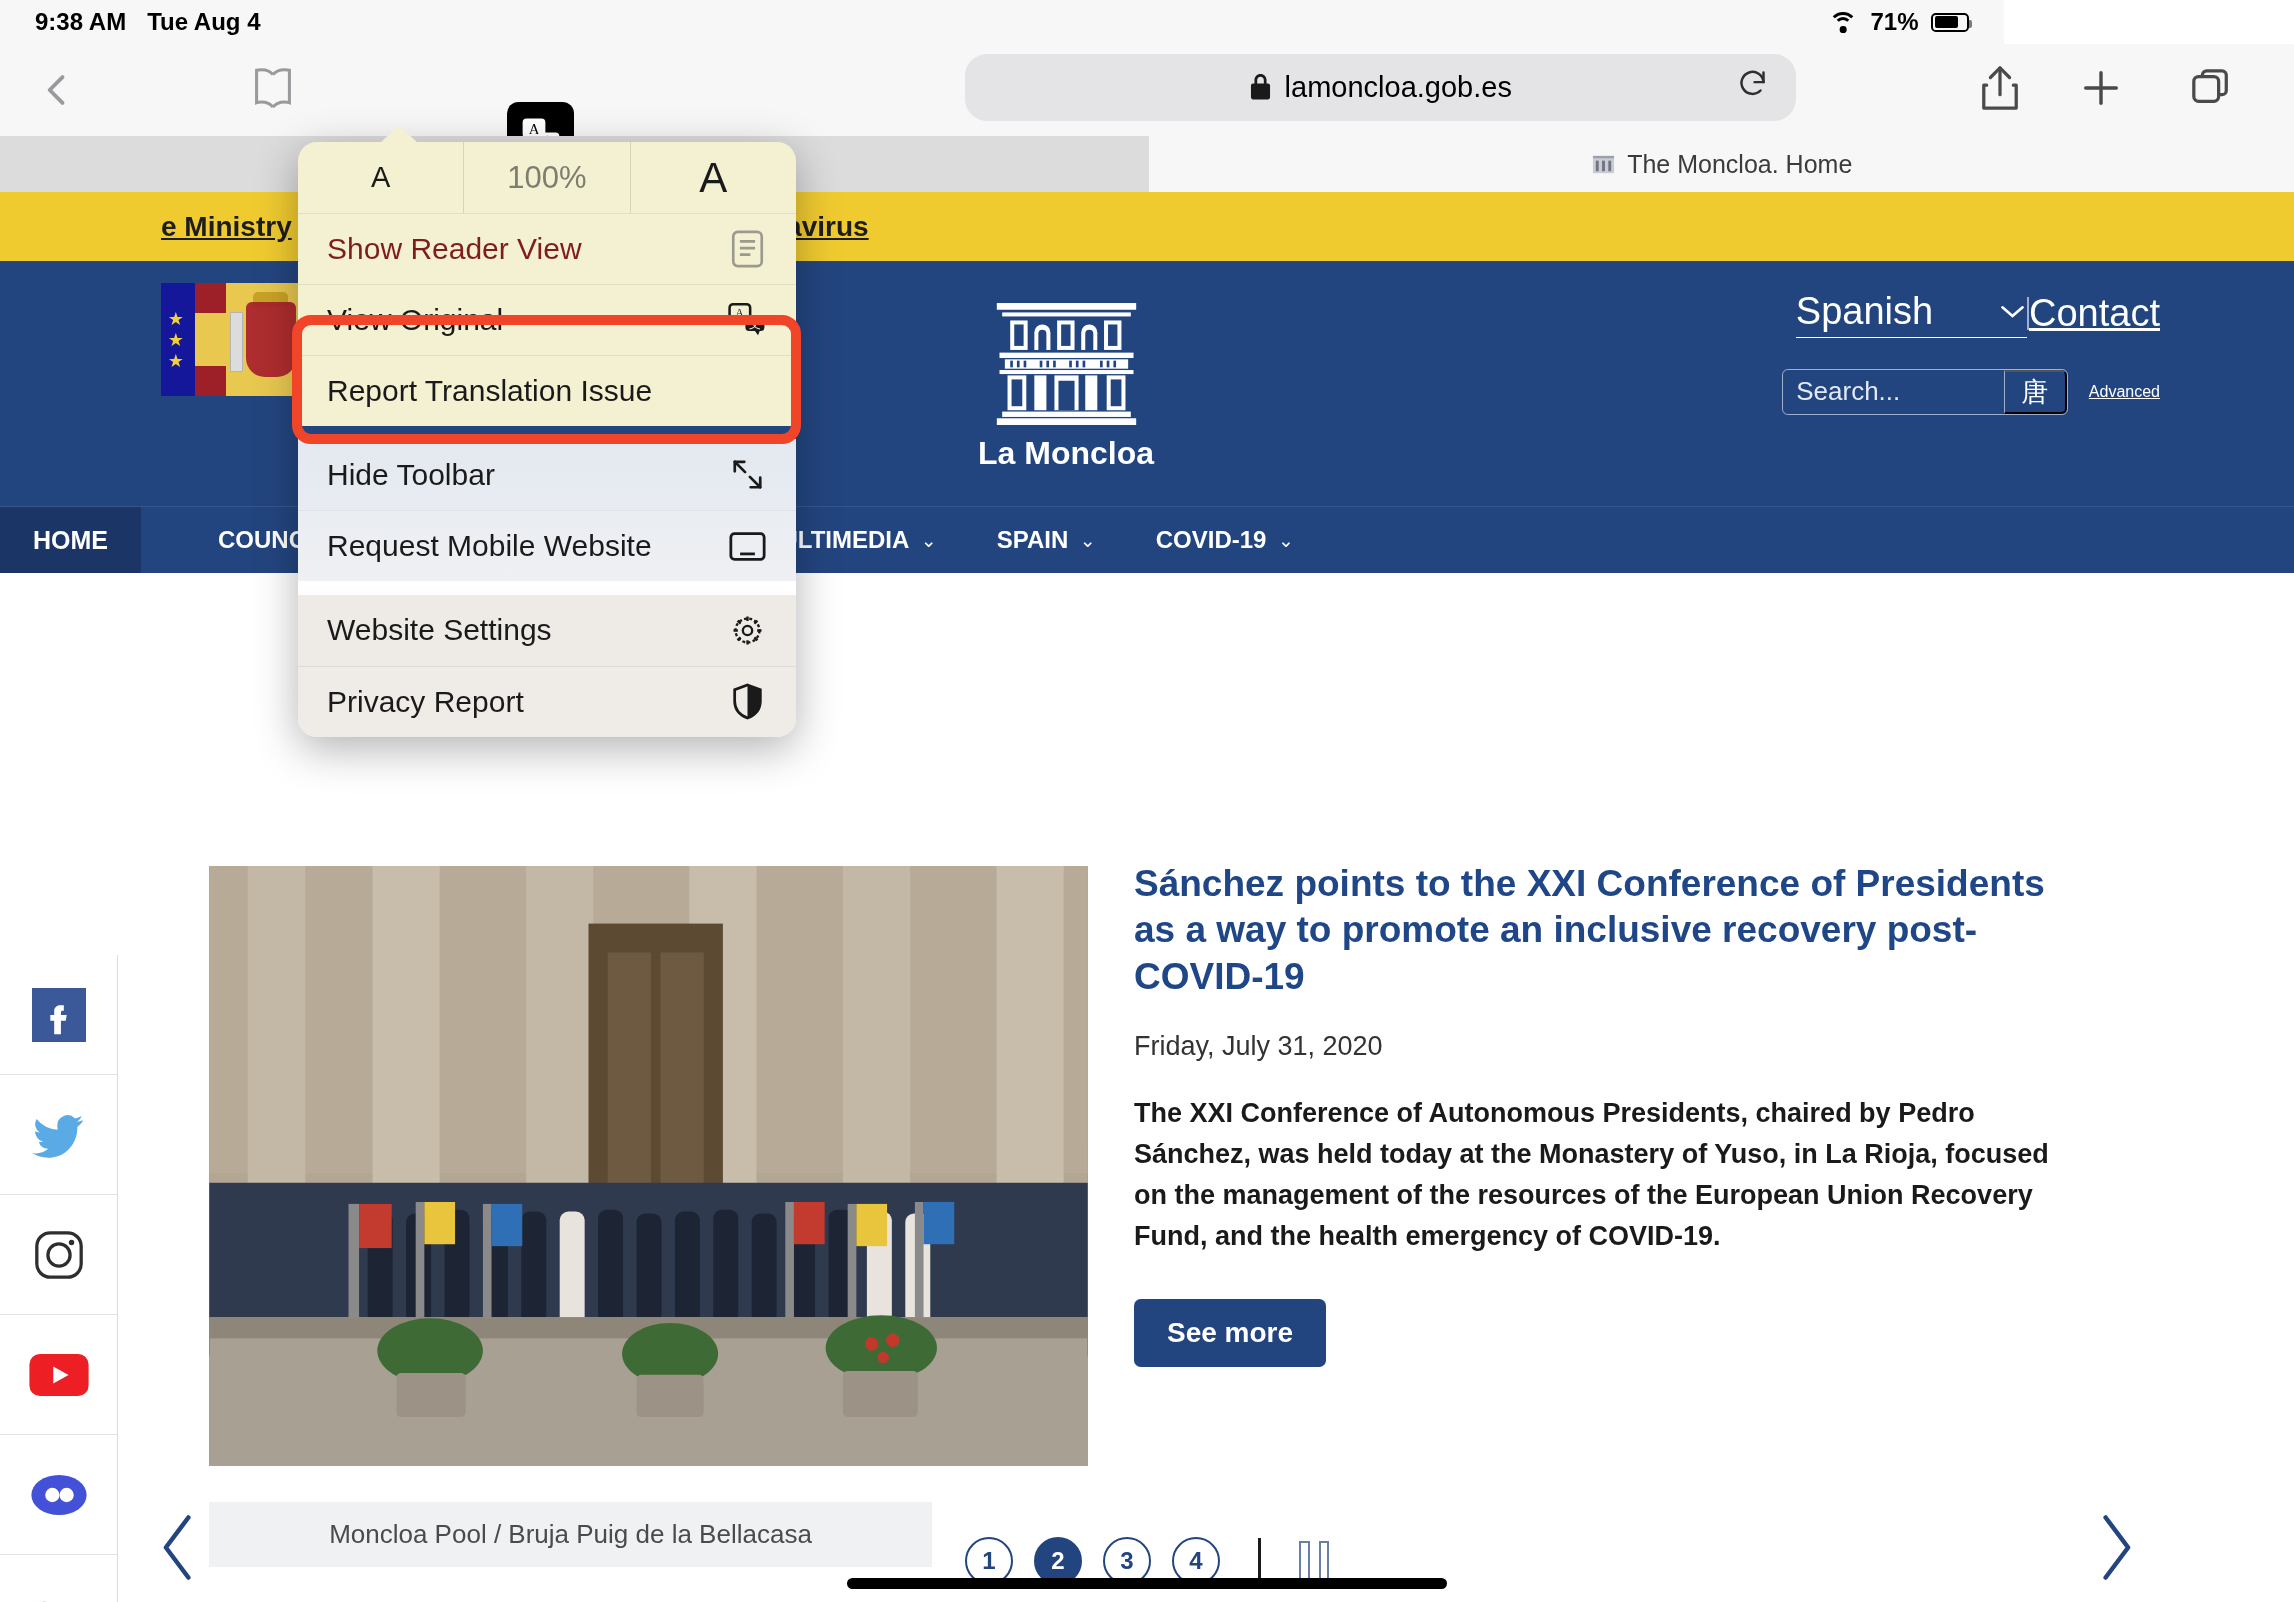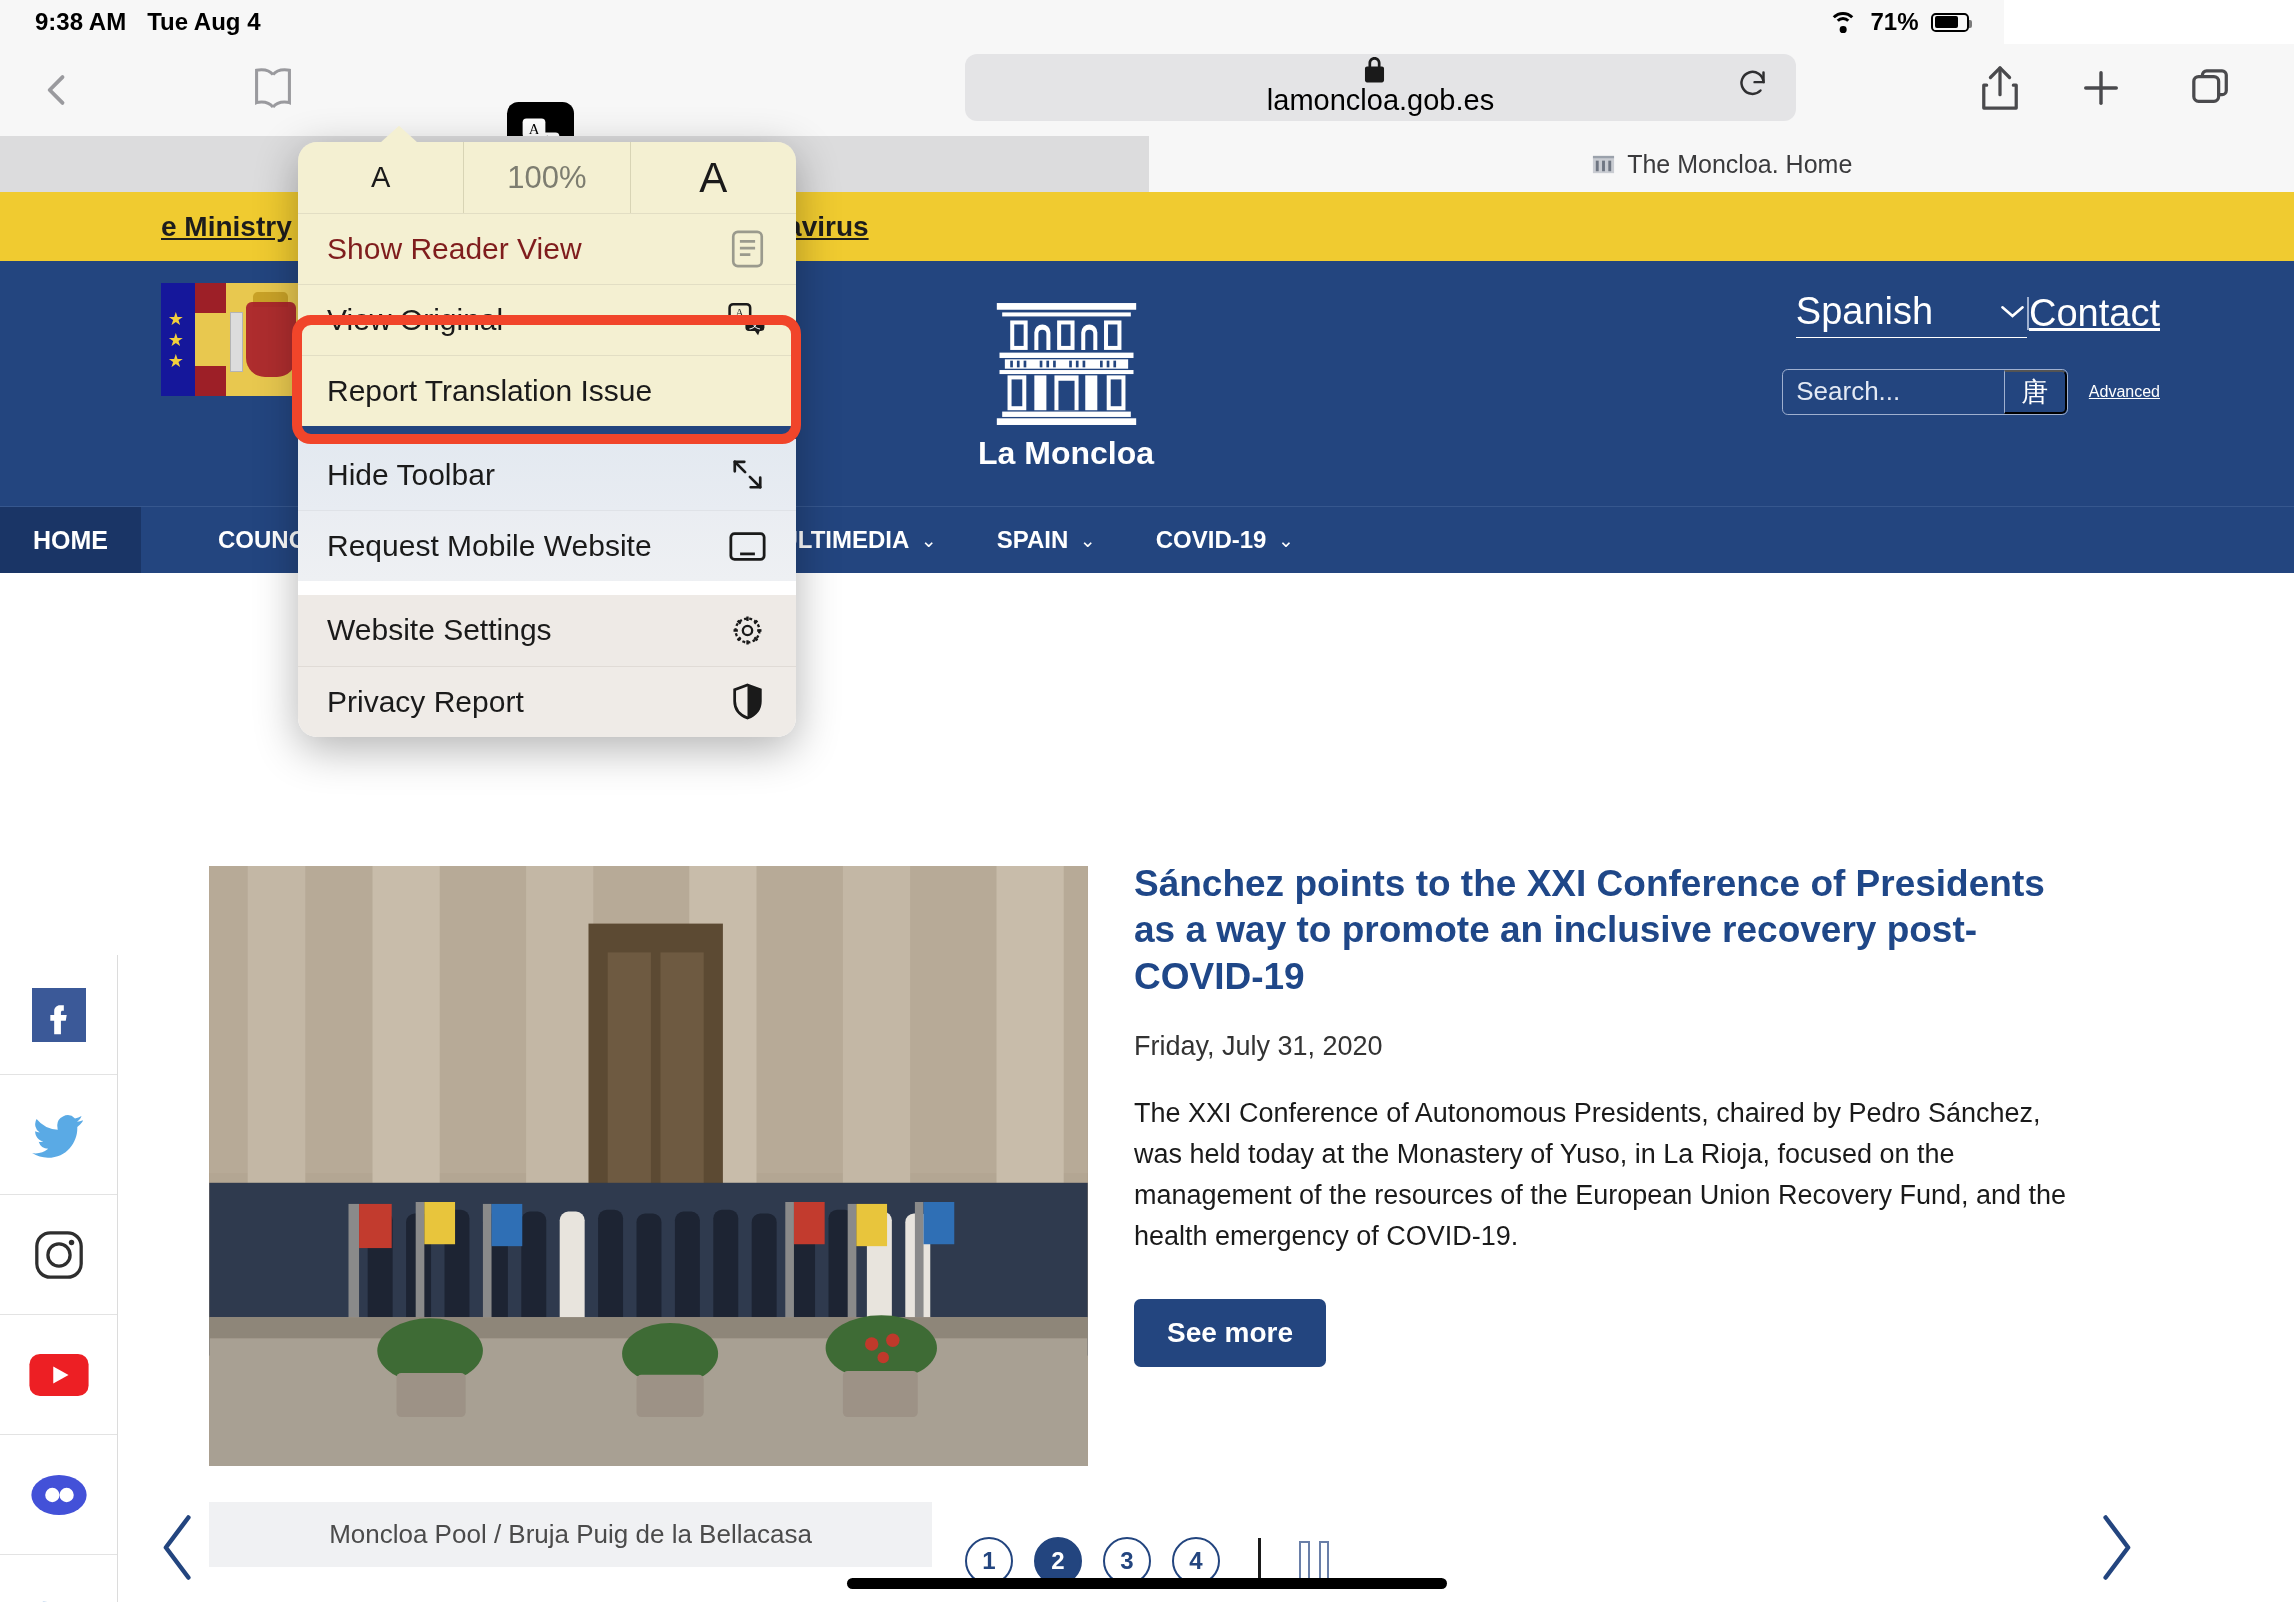--- a/index.html
+++ b/index.html
@@ -41,23 +41,23 @@
     background: #f7f7f7;
     display: flex; align-items: center;
   }
   .tb-back { position:absolute; left: 35px; width: 44px; height: 44px; }
   .tb-book { position:absolute; left: 248px; }
   .tb-share { position:absolute; left: 1979px; }
   .tb-plus  { position:absolute; left: 2080px; }
   .tb-tabs  { position:absolute; left: 2190px; }
   .urlbar {
     position: absolute; left: 965px; top: 9.6px; width: 831px; height: 67px;
-    background: #e4e4e6; border-radius: 12px;
+    background: #e4e4e6; border-radius: 22px;
     display: flex; align-items: center; justify-content: center;
-    font-size: 29px; color: #000; flex-direction: column;
+    font-size: 29px; color: #000;
   }
   .urlbar .lock { margin-right: 12.5px; display:inline-flex; }
   .urlbar .reload { position: absolute; right: 27px; }
 
   
   .translate-btn {
     position: absolute; left: 507px; top: 58px; width: 67px; height: 67px;
     background: #000; border-radius: 11.5px;
     display: flex; align-items: center; justify-content: center;
   }
@@ -168,21 +168,21 @@
     background: linear-gradient(#b9a68e, #a3907a); overflow:hidden;
   }
   .hero-caption {
     position:absolute; left: 209px; top: 893px; width: 723px; height: 65px;
     background:#f0f1f3; display:flex; align-items:center; justify-content:center;
     color:#4b4b4b; font-size: 26px; margin-top: 36px;
   }
   .article { position:absolute; left: 1134px; top: 288px; width: 951px; }
   .article h2 { color:#1f4788; font-size: 37px; line-height: 1.25; font-weight: bold; }
   .article .date { color:#333; font-size: 27px; margin-top: 31px; }
-  .article .lead { color:#1a1a1a; font-size: 27px; line-height: 1.52; margin-top: 31px; }
+  .article .lead { color:#1a1a1a; font-size: 27px; line-height: 1.52; margin-top: 31px; font-weight: bold; }
   .see-more { margin-top: 42px; display:inline-block; background:#23457f; color:#fff;
               font-size: 28px; font-weight:bold; padding: 18px 33px; border-radius: 6.7px;
               border: none; font-family:"Liberation Sans", sans-serif; }
 
   .arrow-l { position:absolute; left: 154px; top: 937px; color:#23457f; font-size: 61px;
              font-weight: 300; line-height: 1; }
   .arrow-r { position:absolute; left: 2090px; top: 937px; color:#23457f; font-size: 61px;
              font-weight: 300; line-height: 1; }
 
   .pager { position:absolute; left: 0; top: 1345px; width: 2294px;

